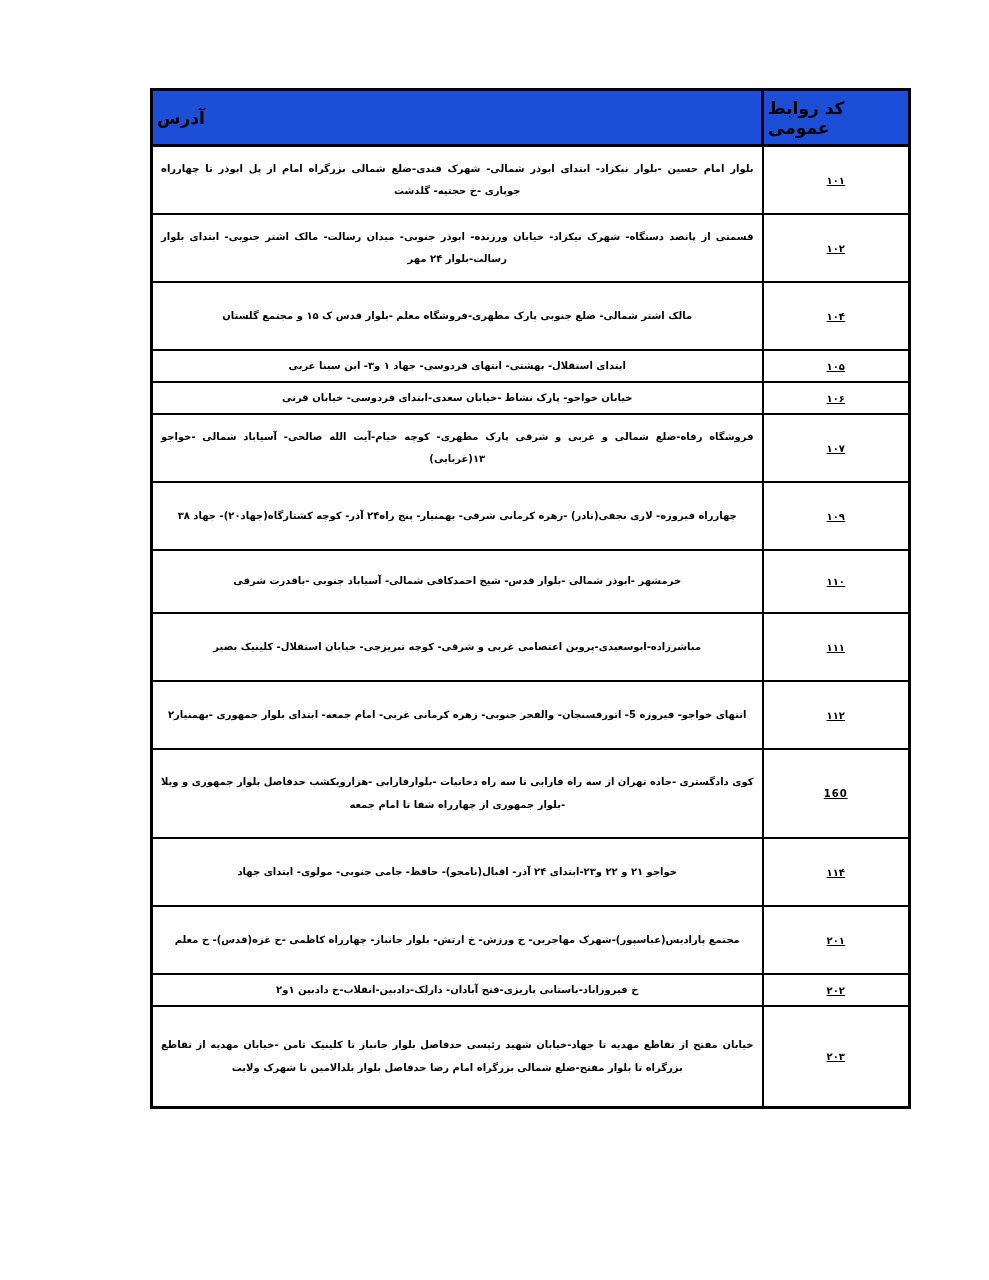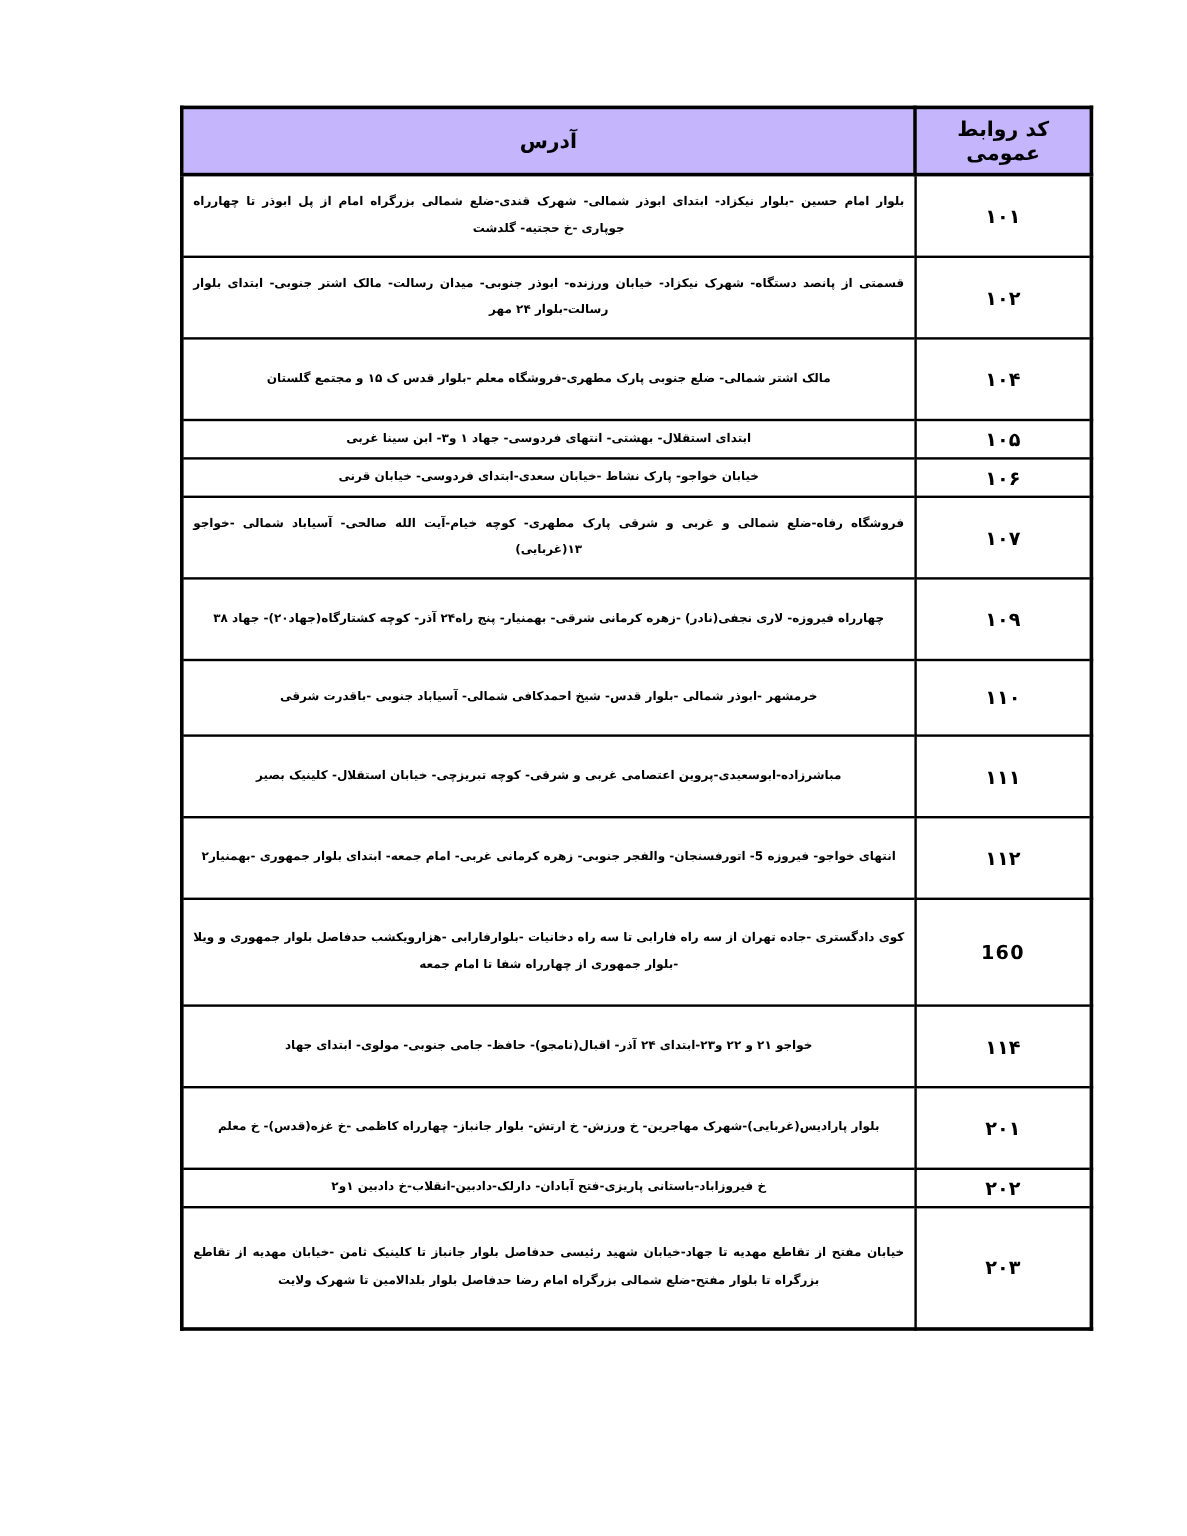--- a/index.html
+++ b/index.html
@@ -32,33 +32,34 @@
   }
   col.code-col  { width: 147px; }
   col.addr-col  { width: 611px; }
   th, td {
     border: 2px solid #000;
     vertical-align: middle;
     overflow: hidden;
   }
   th {
     border: 3px solid #000;
-    background: #c4b5fd;
+    background: #1d4ed8;
     font-size: 17px;
     font-weight: bold;
-    text-align: center;
+    text-align: left;
     height: 53px;
     padding: 0 4px;
   }
   td.code {
     text-align: center;
     font-weight: bold;
-    font-size: 16px;
+    font-size: 10px;
     letter-spacing: 1px;
     padding: 0 2px;
+    text-decoration: underline;
   }
   td.addr {
     font-weight: bold;
     font-size: 10px;
     line-height: 2.25;
     padding: 2px 8px;
     text-align: justify;
     text-align-last: center;
     direction: rtl;
   }
@@ -128,21 +129,21 @@
       <tr class="h2b">
         <td class="code">160</td>
         <td class="addr">کوی دادگستری -جاده تهران از سه راه فارابی تا سه راه دخانیات -بلوارفارابی -هزارویکشب حدفاصل بلوار جمهوری و ویلا -بلوار جمهوری از چهارراه شفا تا امام جمعه</td>
       </tr>
       <tr class="h2">
         <td class="code">۱۱۴</td>
         <td class="addr">خواجو ۲۱ و ۲۲ و۲۳-ابتدای ۲۴ آذر- اقبال(نامجو)- حافظ- جامی جنوبی- مولوی- ابتدای جهاد</td>
       </tr>
       <tr class="h2">
         <td class="code">۲۰۱</td>
-        <td class="addr">بلوار پارادیس(غربایی)-شهرک مهاجرین- خ ورزش- خ ارتش- بلوار جانباز- چهارراه کاظمی -خ غزه(قدس)- خ معلم</td>
+        <td class="addr">مجتمع پارادیس(عباسپور)-شهرک مهاجرین- خ ورزش- خ ارتش- بلوار جانباز- چهارراه کاظمی -خ غزه(قدس)- خ معلم</td>
       </tr>
       <tr class="h1">
         <td class="code">۲۰۲</td>
         <td class="addr">خ فیروزاباد-باستانی پاریزی-فتح آبادان- دارلک-دادبین-انقلاب-خ دادبین ۱و۲</td>
       </tr>
       <tr class="h3">
         <td class="code">۲۰۳</td>
         <td class="addr">خیابان مفتح از تقاطع مهدیه تا جهاد-خیابان شهید رئیسی حدفاصل بلوار جانباز تا کلینیک ثامن -خیابان مهدیه از تقاطع بزرگراه تا بلوار مفتح-ضلع شمالی بزرگراه امام رضا حدفاصل بلوار بلدالامین تا شهرک ولایت</td>
       </tr>
     </tbody>

